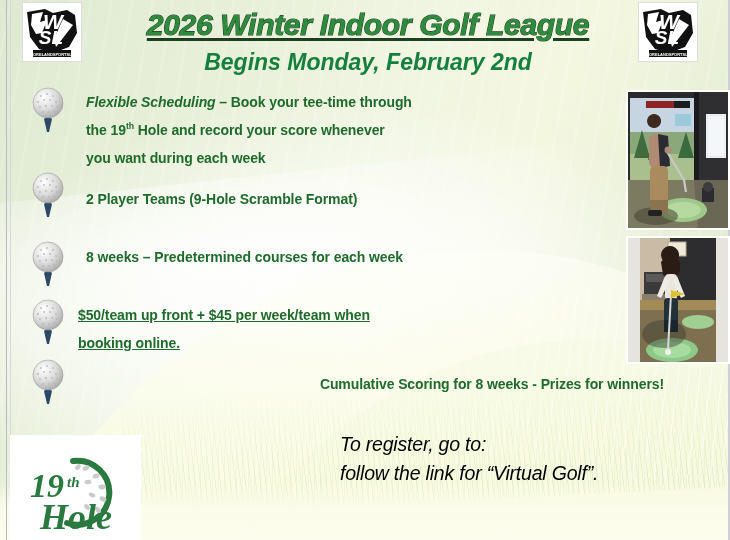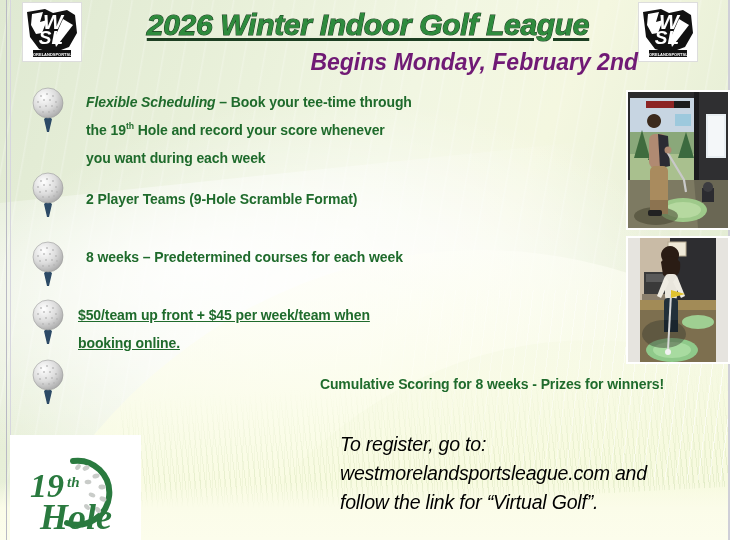--- a/index.html
+++ b/index.html
@@ -155,25 +155,25 @@
     text-underline-offset: 3px;
     -webkit-text-stroke: 1.1px #1d3f22;
     paint-order: stroke fill;
     white-space: nowrap;
   }
   .subtitle {
     position: absolute;
     left: 98px;
     top: 49px;
     width: 540px;
-    text-align: right;
+    text-align: center;
     font-size: 23px;
     font-weight: bold;
     font-style: italic;
-    color: #701a75;
+    color: #15803d;
   }
   .ball {
     position: absolute;
     width: 42px;
     height: 50px;
     flex: none;
   }
   .bullet-text {
     position: absolute;
     color: #1f6b2c;
@@ -527,18 +527,17 @@
           <ellipse cx="77" cy="72" rx="3.4" ry="2.2" transform="rotate(45 77 72)"></ellipse>
         </g>
         <text x="20" y="62" font-family="Liberation Serif, serif" font-size="34" font-weight="bold" font-style="italic" fill="#2a7a3f">19</text>
         <text x="57" y="52" font-family="Liberation Serif, serif" font-size="15" font-weight="bold" font-style="italic" fill="#2a7a3f">th</text>
         <text x="30" y="94" font-family="Liberation Serif, serif" font-size="36" font-weight="bold" font-style="italic" fill="#2a7a3f">Hole</text>
       </svg>
     </div>
 
     <div class="register">
       <div>To register, go to:</div>
-      <div>westmorelandsportsleague.com and</div>
       <div>follow the link for “Virtual Golf”.</div>
     </div>
 
   </div>
 </div>
 
 </body></html>

